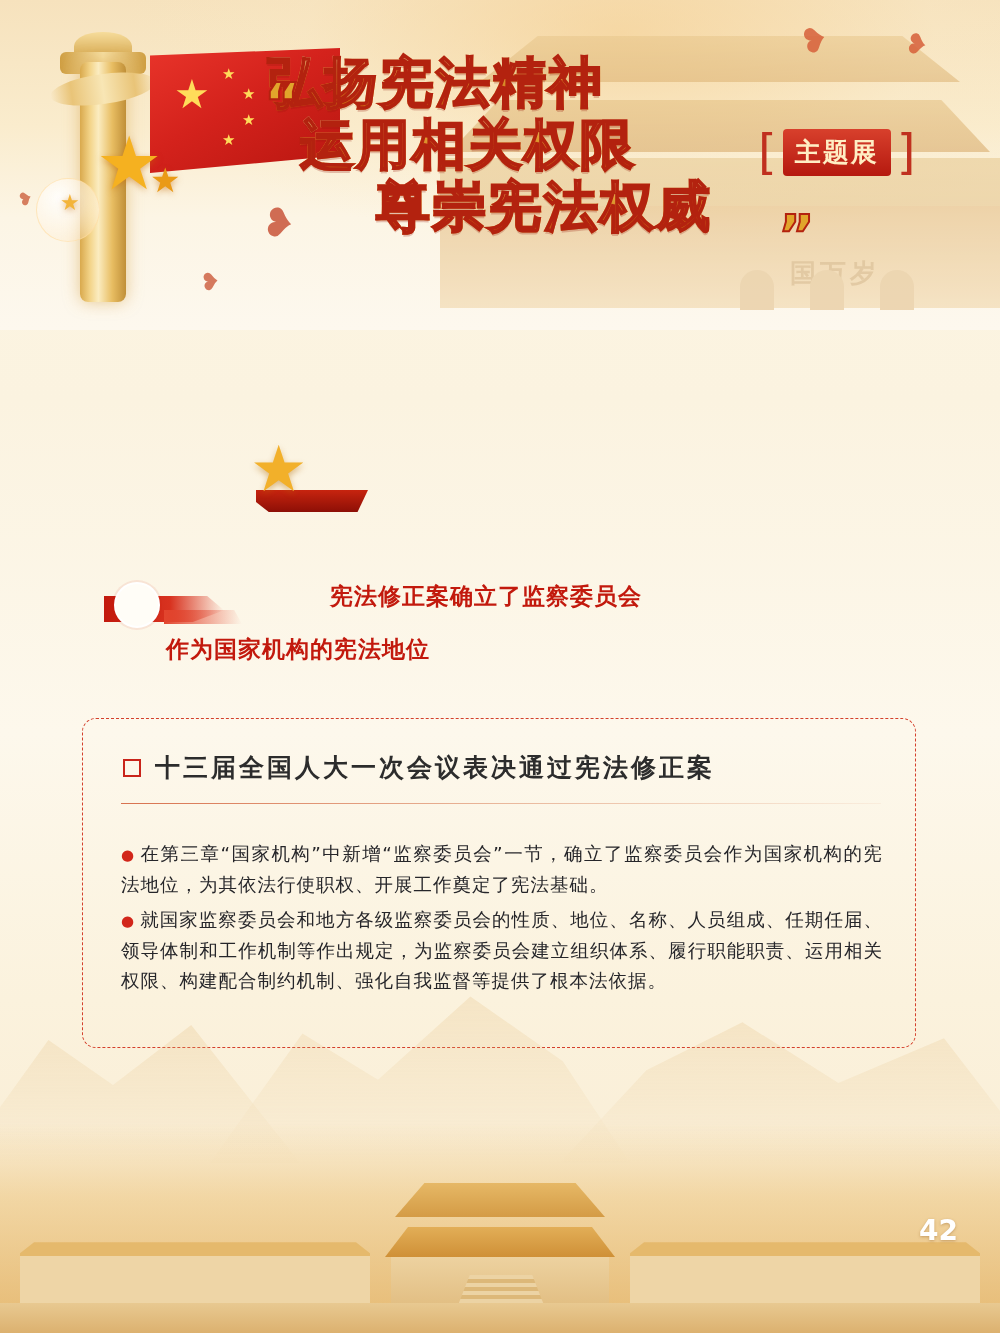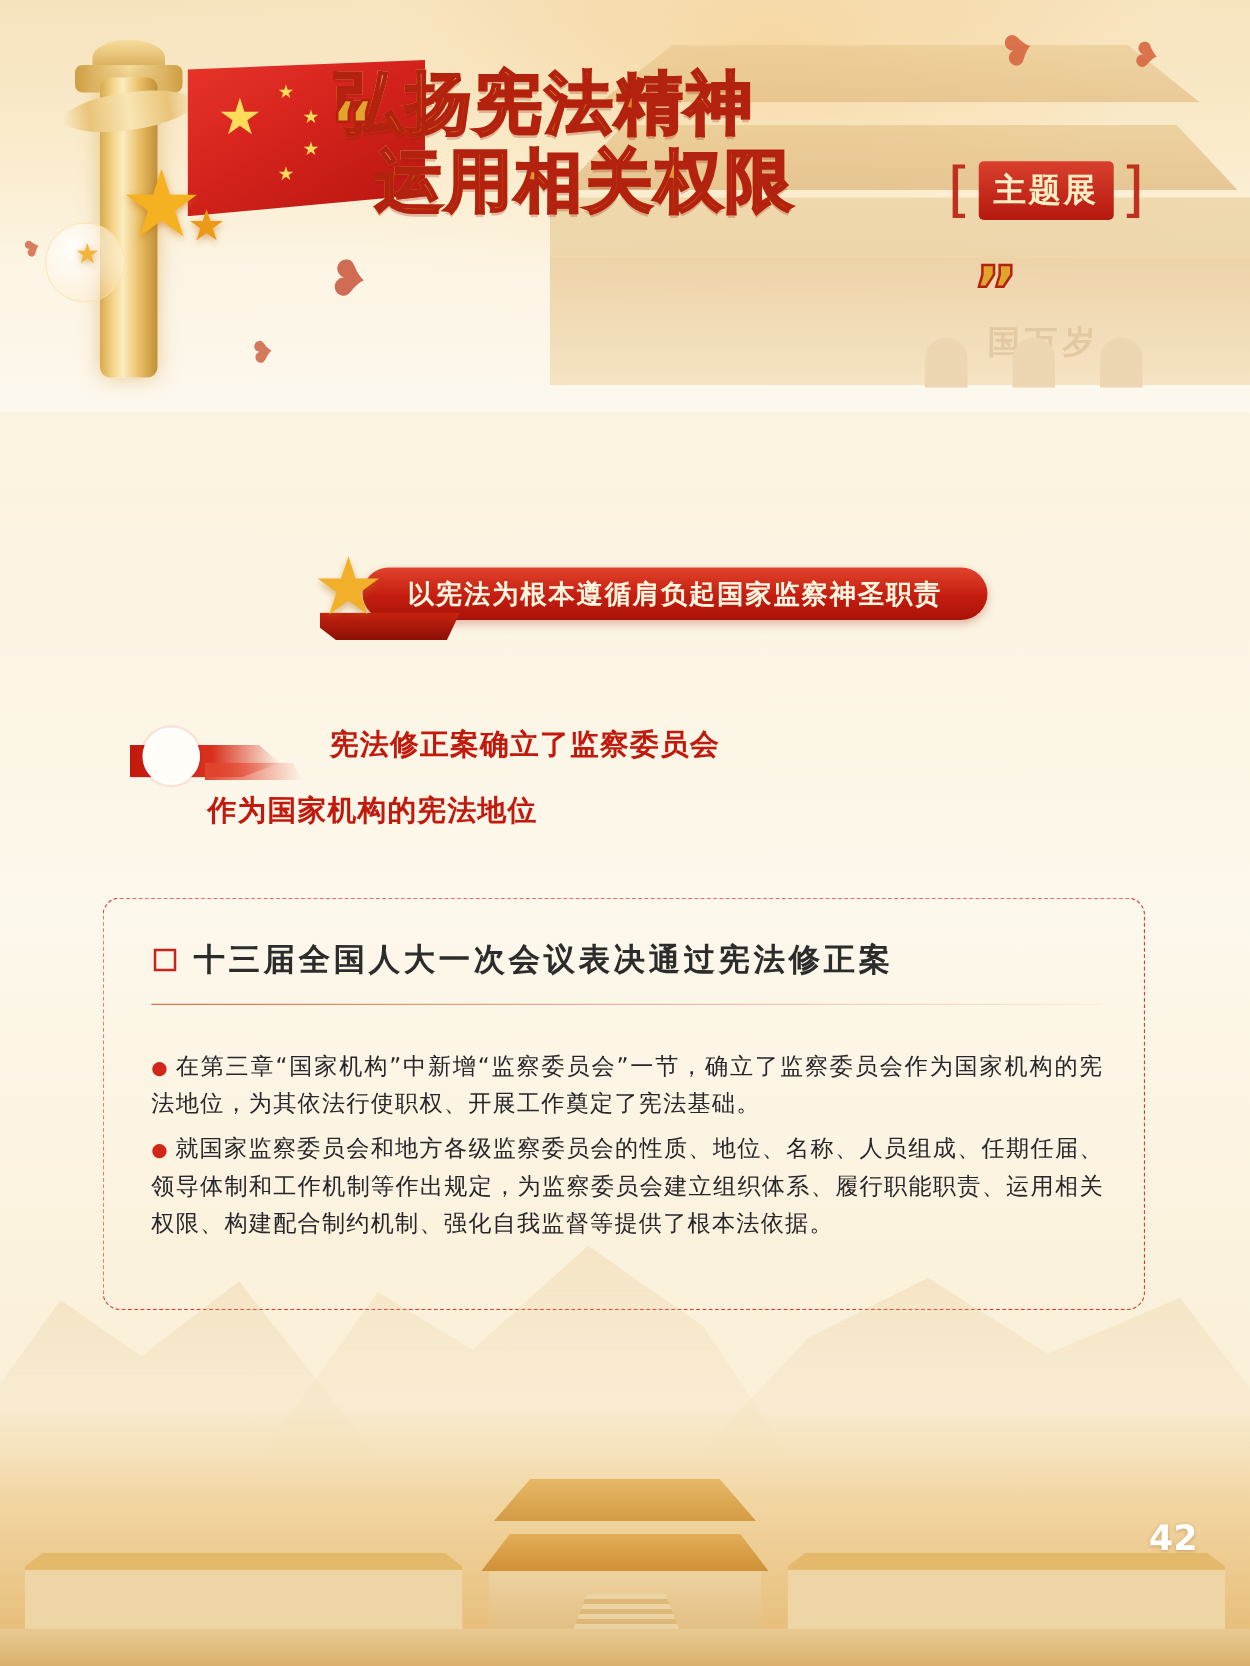--- a/index.html
+++ b/index.html
@@ -289,21 +289,21 @@
   }
   .sh-text {
     margin-left: 62px;
     color: #c2190d;
     font-family: "DejaVu Sans", sans-serif;
     font-weight: bold;
     font-size: 23px;
     line-height: 36px;
     letter-spacing: 1px;
   }
-  .sh-text .l1 { margin-left: 98px; display: block; }
+  .sh-text .l1 { margin-left: 62px; display: block; text-align: center; }
   .sh-text .l2 { display: block; margin-top: 17px; }
 
   
   .box {
     position: absolute;
     left: 82px; top: 718px;
     width: 834px; height: 330px;
     border: 1.5px dashed #d4402c;
     border-radius: 14px;
     box-sizing: border-box;
@@ -471,36 +471,34 @@
     <span class="dove d1">❥</span>
     <span class="dove d2">❥</span>
     <span class="dove d3">❥</span>
     <span class="dove d4">❥</span>
     <span class="dove d5">❥</span>
 
     <div class="title-block">
       <span class="quote-mark q-open">“</span>
       <div class="title-line tl1">弘扬宪法精神</div>
       <div class="title-line tl2">运用相关权限</div>
+      <div class="title-line tl3">尊崇宪法权威</div>
       <span class="quote-mark q-close">”</span>
     </div>
 
     <div class="theme-badge">
       <span class="brk">[</span>
       <span class="lbl">主题展</span>
       <span class="brk">]</span>
     </div>
   </div>
 
   <div class="ribbon-wrap">
     <div class="ribbon-tail-l"></div>
     <div class="ribbon-tail-r"></div>
-    <div class="ribbon-bar">
-      <span>以宪法为根本遵循肩负起国家监察神圣职责</span>
-    </div>
     <span class="ribbon-star">★</span>
   </div>
 
   <div class="subhead">
     <div class="sh-mark">
       <div class="swoosh"></div>
       <div class="swoosh2"></div>
       <div class="circle"></div>
     </div>
     <div class="sh-text">

